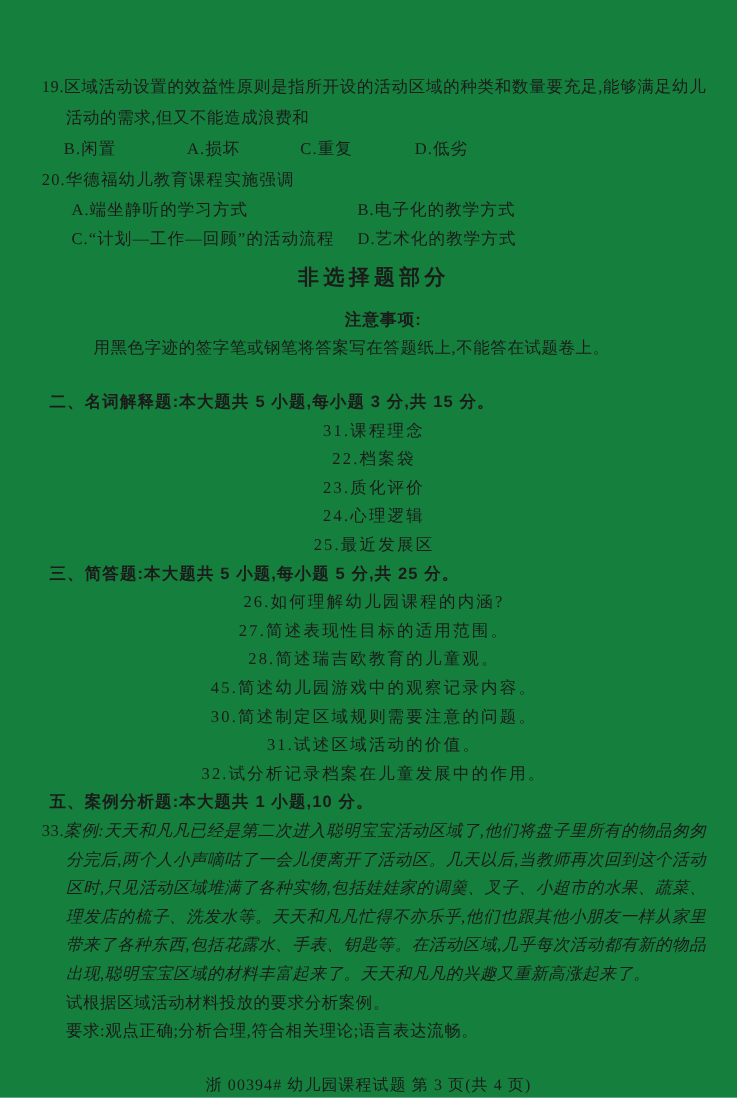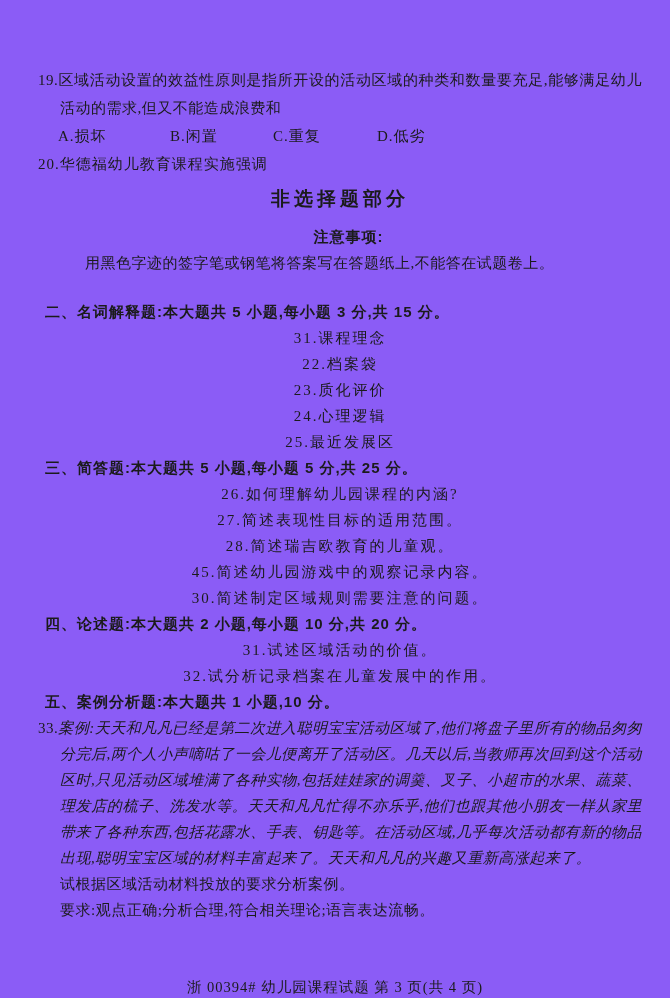--- a/index.html
+++ b/index.html
@@ -1,21 +1,21 @@
 <!DOCTYPE html>
 <html><head>
 <meta charset="utf-8">
 <style>
   html, body { margin: 0; padding: 0; background: #e8e8e8; }
   .page {
     position: relative;
     width: 670px;
     height: 998px;
     margin: 0 auto;
-    background: #8b5cf6;
+    background: #15803d;
     box-sizing: border-box;
     padding: 66px 28px 0 38px;
     font-family: "Liberation Serif", "DejaVu Serif", serif;
     font-size: 15px;
     color: #1b1b1b;
     overflow: hidden;
   }
   .para {
     margin: 0;
     line-height: 28px;
@@ -89,49 +89,54 @@
   }
 </style>
 </head>
 <body>
 
 <div class="page">
 
   <p class="para"><span>19.</span><span>区域活动设置的效益性原则是指所开设的活动区域的种类和数量要充足,能够满足幼儿活动的需求,但又不能造成浪费和</span></p>
 
   <div class="opts4">
+    <span class="opt">B.闲置</span>
     <span class="opt">A.损坏</span>
-    <span class="opt">B.闲置</span>
     <span class="opt">C.重复</span>
     <span class="opt">D.低劣</span>
   </div>
 
   <div class="qline"><span>20.</span><span>华德福幼儿教育课程实施强调</span></div>
 
+  <div class="opts2">
+    <span>A.端坐静听的学习方式</span>
+    <span>B.电子化的教学方式</span>
+    <span>C.“计划—工作—回顾”的活动流程</span>
+    <span>D.艺术化的教学方式</span>
+  </div>
 
   <div class="center-title">非选择题部分</div>
 
   <div class="line bold-sans notice-label">注意事项:</div>
   <div class="line-tight notice-text">用黑色字迹的签字笔或钢笔将答案写在答题纸上,不能答在试题卷上。</div>
 
   <div class="line-tight bold-sans sec-header mt6">二、名词解释题:本大题共 5 小题,每小题 3 分,共 15 分。</div>
   <div class="line">31.课程理念</div>
   <div class="line">22.档案袋</div>
   <div class="line">23.质化评价</div>
   <div class="line">24.心理逻辑</div>
   <div class="line">25.最近发展区</div>
 
   <div class="line-tight bold-sans sec-header">三、简答题:本大题共 5 小题,每小题 5 分,共 25 分。</div>
   <div class="line">26.如何理解幼儿园课程的内涵?</div>
   <div class="line">27.简述表现性目标的适用范围。</div>
   <div class="line">28.简述瑞吉欧教育的儿童观。</div>
   <div class="line">45.简述幼儿园游戏中的观察记录内容。</div>
   <div class="line">30.简述制定区域规则需要注意的问题。</div>
 
-  <div class="line-tight bold-sans sec-header">四、论述题:本大题共 2 小题,每小题 10 分,共 20 分。</div>
   <div class="line">31.试述区域活动的价值。</div>
   <div class="line">32.试分析记录档案在儿童发展中的作用。</div>
 
   <div class="line-tight bold-sans sec-header">五、案例分析题:本大题共 1 小题,10 分。</div>
 
   <p class="case-para"><span>33.</span><span class="kai">案例:</span><span class="kai">天天和凡凡已经是第二次进入聪明宝宝活动区域了,他们将盘子里所有的物品匆匆分完后,两个人小声嘀咕了一会儿便离开了活动区。几天以后,当教师再次回到这个活动区时,只见活动区域堆满了各种实物,包括娃娃家的调羹、叉子、小超市的水果、蔬菜、理发店的梳子、洗发水等。天天和凡凡忙得不亦乐乎,他们也跟其他小朋友一样从家里带来了各种东西,包括花露水、手表、钥匙等。在活动区域,几乎每次活动都有新的物品出现,聪明宝宝区域的材料丰富起来了。天天和凡凡的兴趣又重新高涨起来了。</span></p>
 
   <div class="line-tight indent22">试根据区域活动材料投放的要求分析案例。</div>
   <div class="line-tight indent22">要求:观点正确;分析合理,符合相关理论;语言表达流畅。</div>
 

